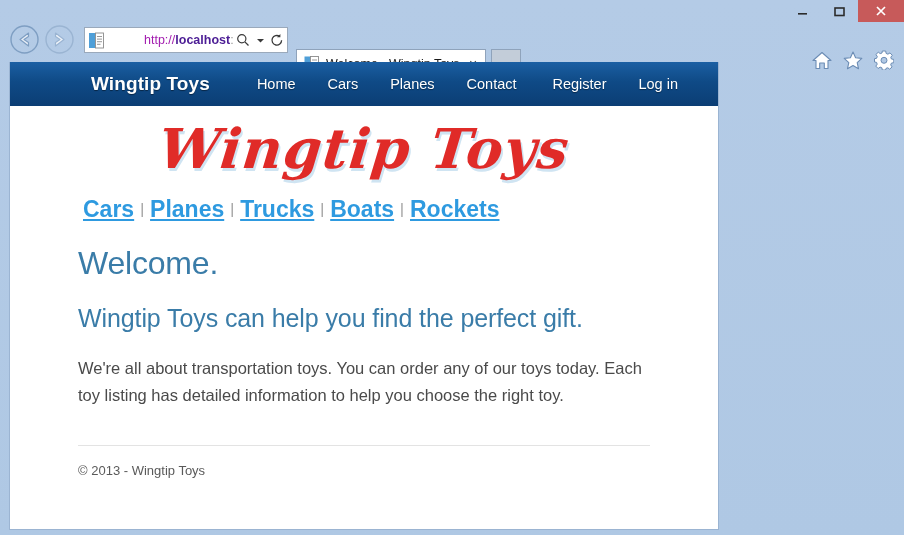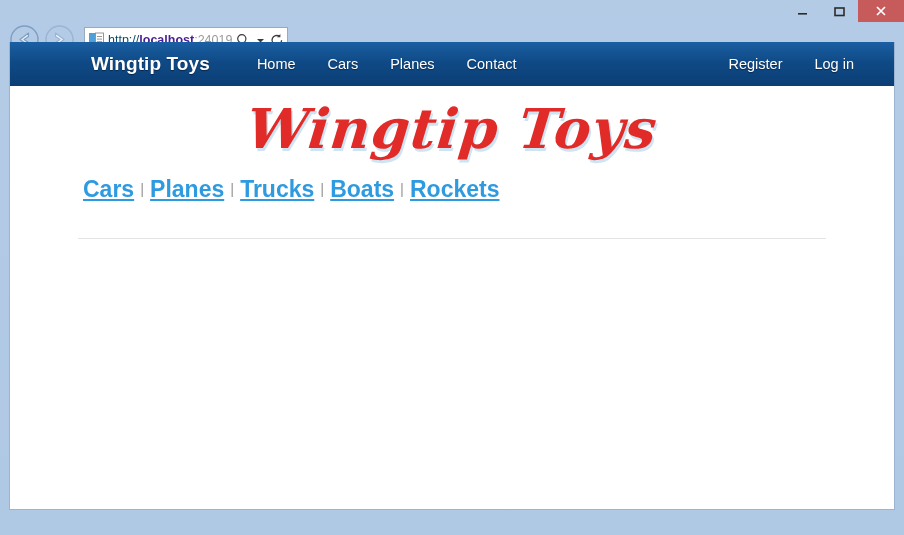--- a/index.html
+++ b/index.html
@@ -95,21 +95,21 @@
   }
   .addr-text {
     flex: 1 1 auto;
     font-size: 12.5px;
     color: #9a9a9a;
     white-space: nowrap;
     overflow: hidden;
     line-height: 16px;
   }
   .addr-text .host { color: #4c1d95; font-weight: bold; }
-  .addr-text .scheme { color: #0c4a6e; }
+  .addr-text .scheme { color: #a21caf; margin-left: 36px; }
   .addr-icons {
     flex: 0 0 auto;
     display: flex;
     align-items: center;
     gap: 1px;
     padding-left: 2px;
   }
   .addr-icon { width: 16px; height: 20px; display: flex; align-items: center; justify-content: center; cursor: default; }
 
   
@@ -159,22 +159,22 @@
     right: 8px; top: 26px;
     display: flex;
     gap: 7px;
     align-items: center;
   }
   .tool-icon { width: 24px; height: 24px; display: flex; align-items: center; justify-content: center; cursor: default; }
 
   
   .viewport {
     position: absolute;
-    left: 9px; top: 42px;
-    width: 886px;
+    left: 9px; top: 62px;
+    width: 710px;
     height: 468px;
     background: #ffffff;
     border: 1px solid #9bb4d2;
     border-top: none;
     box-sizing: border-box;
     overflow: hidden;
   }
 
   
   .site-nav {
@@ -415,19 +415,25 @@
     </div>
 
     <div class="page-body">
 
       <div class="logo">Wingtip Toys</div>
 
       <div class="categories">
         <a href="#">Cars</a><span class="cat-sep">|</span><a href="#">Planes</a><span class="cat-sep">|</span><a href="#">Trucks</a><span class="cat-sep">|</span><a href="#">Boats</a><span class="cat-sep">|</span><a href="#">Rockets</a>
       </div>
 
+      <div class="main-content">
+        <h1 class="welcome">Welcome.</h1>
+        <h2 class="tagline">Wingtip Toys can help you find the perfect gift.</h2>
+        <p class="intro">We're all about transportation toys. You can order any of our toys today. Each toy listing has detailed information to help you choose the right toy.</p>
+      </div>
 
       <hr class="footer-rule">
+      <div class="footer">© 2013 - Wingtip Toys</div>
 
     </div>
   </div>
 
 </div>
 
 </body></html>

